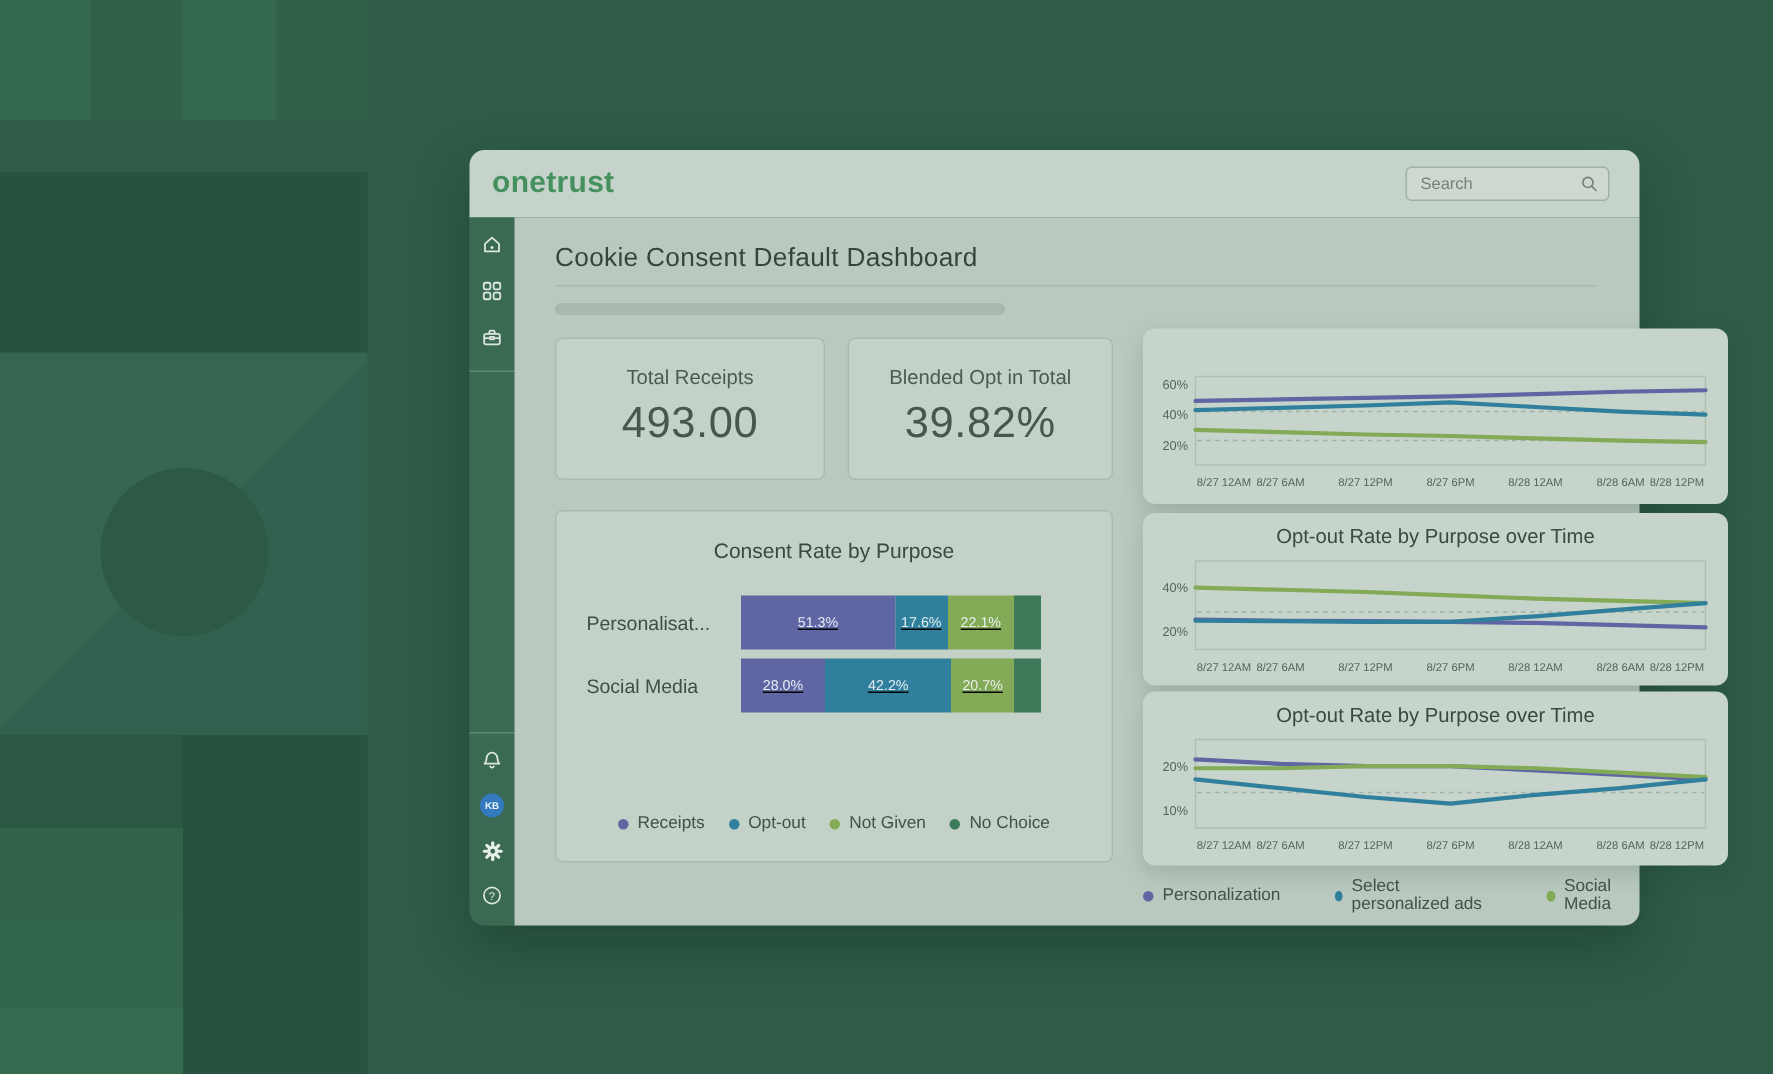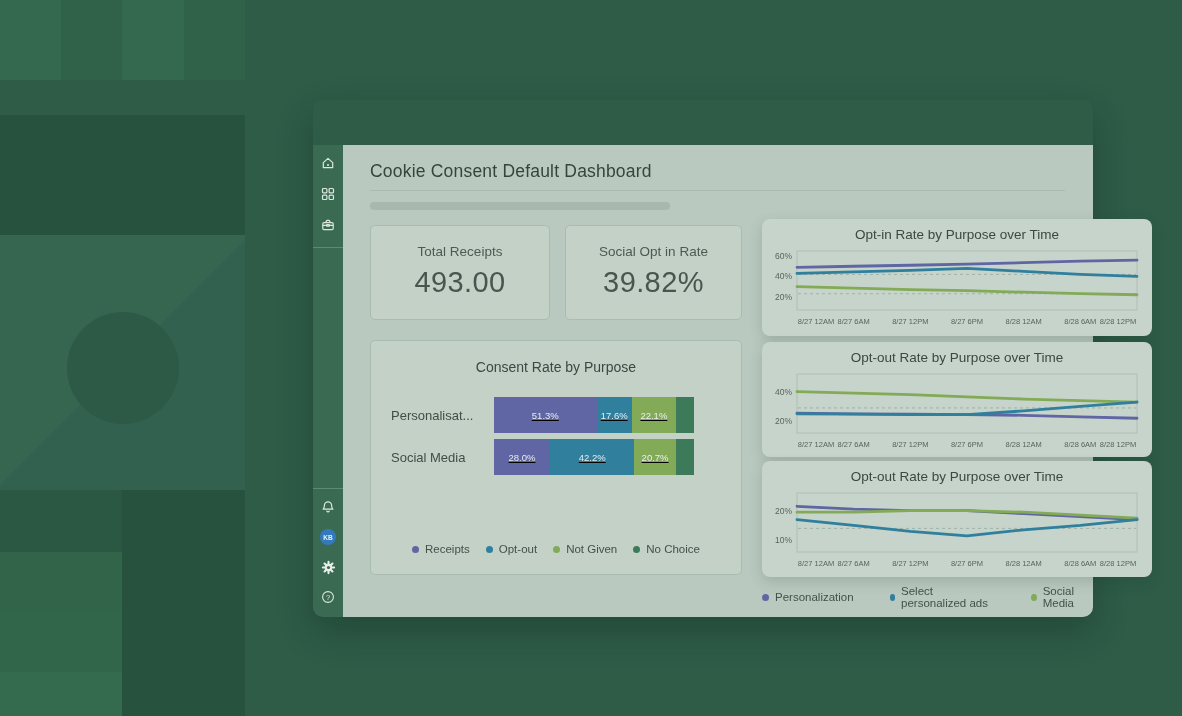--- a/index.html
+++ b/index.html
@@ -93,20 +93,32 @@
   <div class="bgshape bg-dark-top"></div>
   <div class="bgshape bg-diag"></div>
   <div class="bgshape bg-circle"></div>
   <div class="bgshape bg-b1"></div>
   <div class="bgshape bg-b2"></div>
   <div class="bgshape bg-b3"></div>
   <div class="bgshape bg-b4"></div>
   <div class="bgshape bg-dark-bottom"></div>
 
   <div id="window">
+    <div id="header">
+      <div id="logo">onetrust</div>
+      <div id="searchbox">
+        <input type="text" placeholder="Search" style="">
+        <span style="display:flex;">
+          <svg width="11" height="11" viewBox="0 0 11 11">
+            <circle cx="4.6" cy="4.6" r="3.4" fill="none" stroke="#73837b" stroke-width="1.1"></circle>
+            <line x1="7.2" y1="7.2" x2="10" y2="10" stroke="#73837b" stroke-width="1.1" stroke-linecap="round"></line>
+          </svg>
+        </span>
+      </div>
+    </div>
 
     <div id="sidebar">
       <div class="sb-top" id="sb-top">
           <div class="sb-icon">
             <svg width="14" height="14" viewBox="0 0 14 14">
               <path d="M2.3 6.6 L7 2.4 L11.7 6.6 V11.6 H2.3 Z" fill="none" stroke="#dce7e0" stroke-width="1.2" stroke-linejoin="round"></path>
               <circle cx="7" cy="9" r="1" fill="#dce7e0"></circle>
             </svg>
           </div>
           <div class="sb-icon">
@@ -165,21 +177,21 @@
     <div id="main">
       <div id="page-title">Cookie Consent Default Dashboard</div>
       <div id="title-divider"></div>
       <div id="skeleton-bar"></div>
 
       <div id="kpi-1" class="card">
         <div class="kpi-label">Total Receipts</div>
         <div class="kpi-value">493.00</div>
       </div>
       <div id="kpi-2" class="card">
-        <div class="kpi-label">Social Opt in Rate</div>
+        <div class="kpi-label">Blended Opt in Total</div>
         <div class="kpi-value">39.82%</div>
       </div>
 
       <div id="bar-card" class="card">
         <div class="chart-title">Consent Rate by Purpose</div>
         <div id="bar-rows">
             <div class="bar-row">
               <div class="bar-row-label">Personalisat...</div>
               <div class="bar-track">
                 <div class="bar-segment" style="width: 51.3%; background: rgb(95, 102, 163);">
@@ -240,21 +252,20 @@
           <div class="legend-item">
             <span class="legend-dot" style="background: rgb(47, 127, 157);"></span>
             <span>Select personalized ads</span>
           </div>
           <div class="legend-item">
             <span class="legend-dot" style="background: rgb(130, 170, 87);"></span>
             <span>Social Media</span>
           </div>
         </div>
     <div class="line-card" id="line-card-0">
-          <div class="chart-title">Opt-in Rate by Purpose over Time</div>
           <svg width="390" height="96">
             <rect x="35" y="10" width="340" height="59" fill="none" stroke="#aebfb4" stroke-width="1"></rect>
             <line x1="36" x2="374" y1="33.396551724137936" y2="33.396551724137936" stroke="#9fb2a7" stroke-width="1" stroke-dasharray="3 3"></line>
             <line x1="36" x2="374" y1="52.724137931034484" y2="52.724137931034484" stroke="#9fb2a7" stroke-width="1" stroke-dasharray="3 3"></line>
             <text x="30" y="18.086206896551722" text-anchor="end" font-size="8.5" fill="#55655d" font-family="Liberation Sans,sans-serif">60%</text>
             <text x="30" y="38.43103448275862" text-anchor="end" font-size="8.5" fill="#55655d" font-family="Liberation Sans,sans-serif">40%</text>
             <text x="30" y="58.775862068965516" text-anchor="end" font-size="8.5" fill="#55655d" font-family="Liberation Sans,sans-serif">20%</text>
             <polyline points="35,45.60344827586207 91.66666666666666,47.12931034482759 148.33333333333331,48.6551724137931 205,49.67241379310345 261.66666666666663,51.19827586206897 318.3333333333333,52.724137931034484 375,53.74137931034483" fill="none" stroke="#82aa57" stroke-width="2.8" stroke-linejoin="round" stroke-linecap="round"></polyline>
             <polyline points="35,32.37931034482759 91.66666666666666,30.853448275862068 148.33333333333331,29.32758620689655 205,27.29310344827586 261.66666666666663,30.344827586206897 318.3333333333333,33.396551724137936 375,35.43103448275862" fill="none" stroke="#2f7f9d" stroke-width="2.8" stroke-linejoin="round" stroke-linecap="round"></polyline>
             <polyline points="35,26.275862068965516 91.66666666666666,25.258620689655174 148.33333333333331,24.241379310344826 205,23.224137931034484 261.66666666666663,21.698275862068968 318.3333333333333,20.17241379310345 375,19.155172413793103" fill="none" stroke="#5f66a3" stroke-width="2.8" stroke-linejoin="round" stroke-linecap="round"></polyline>

